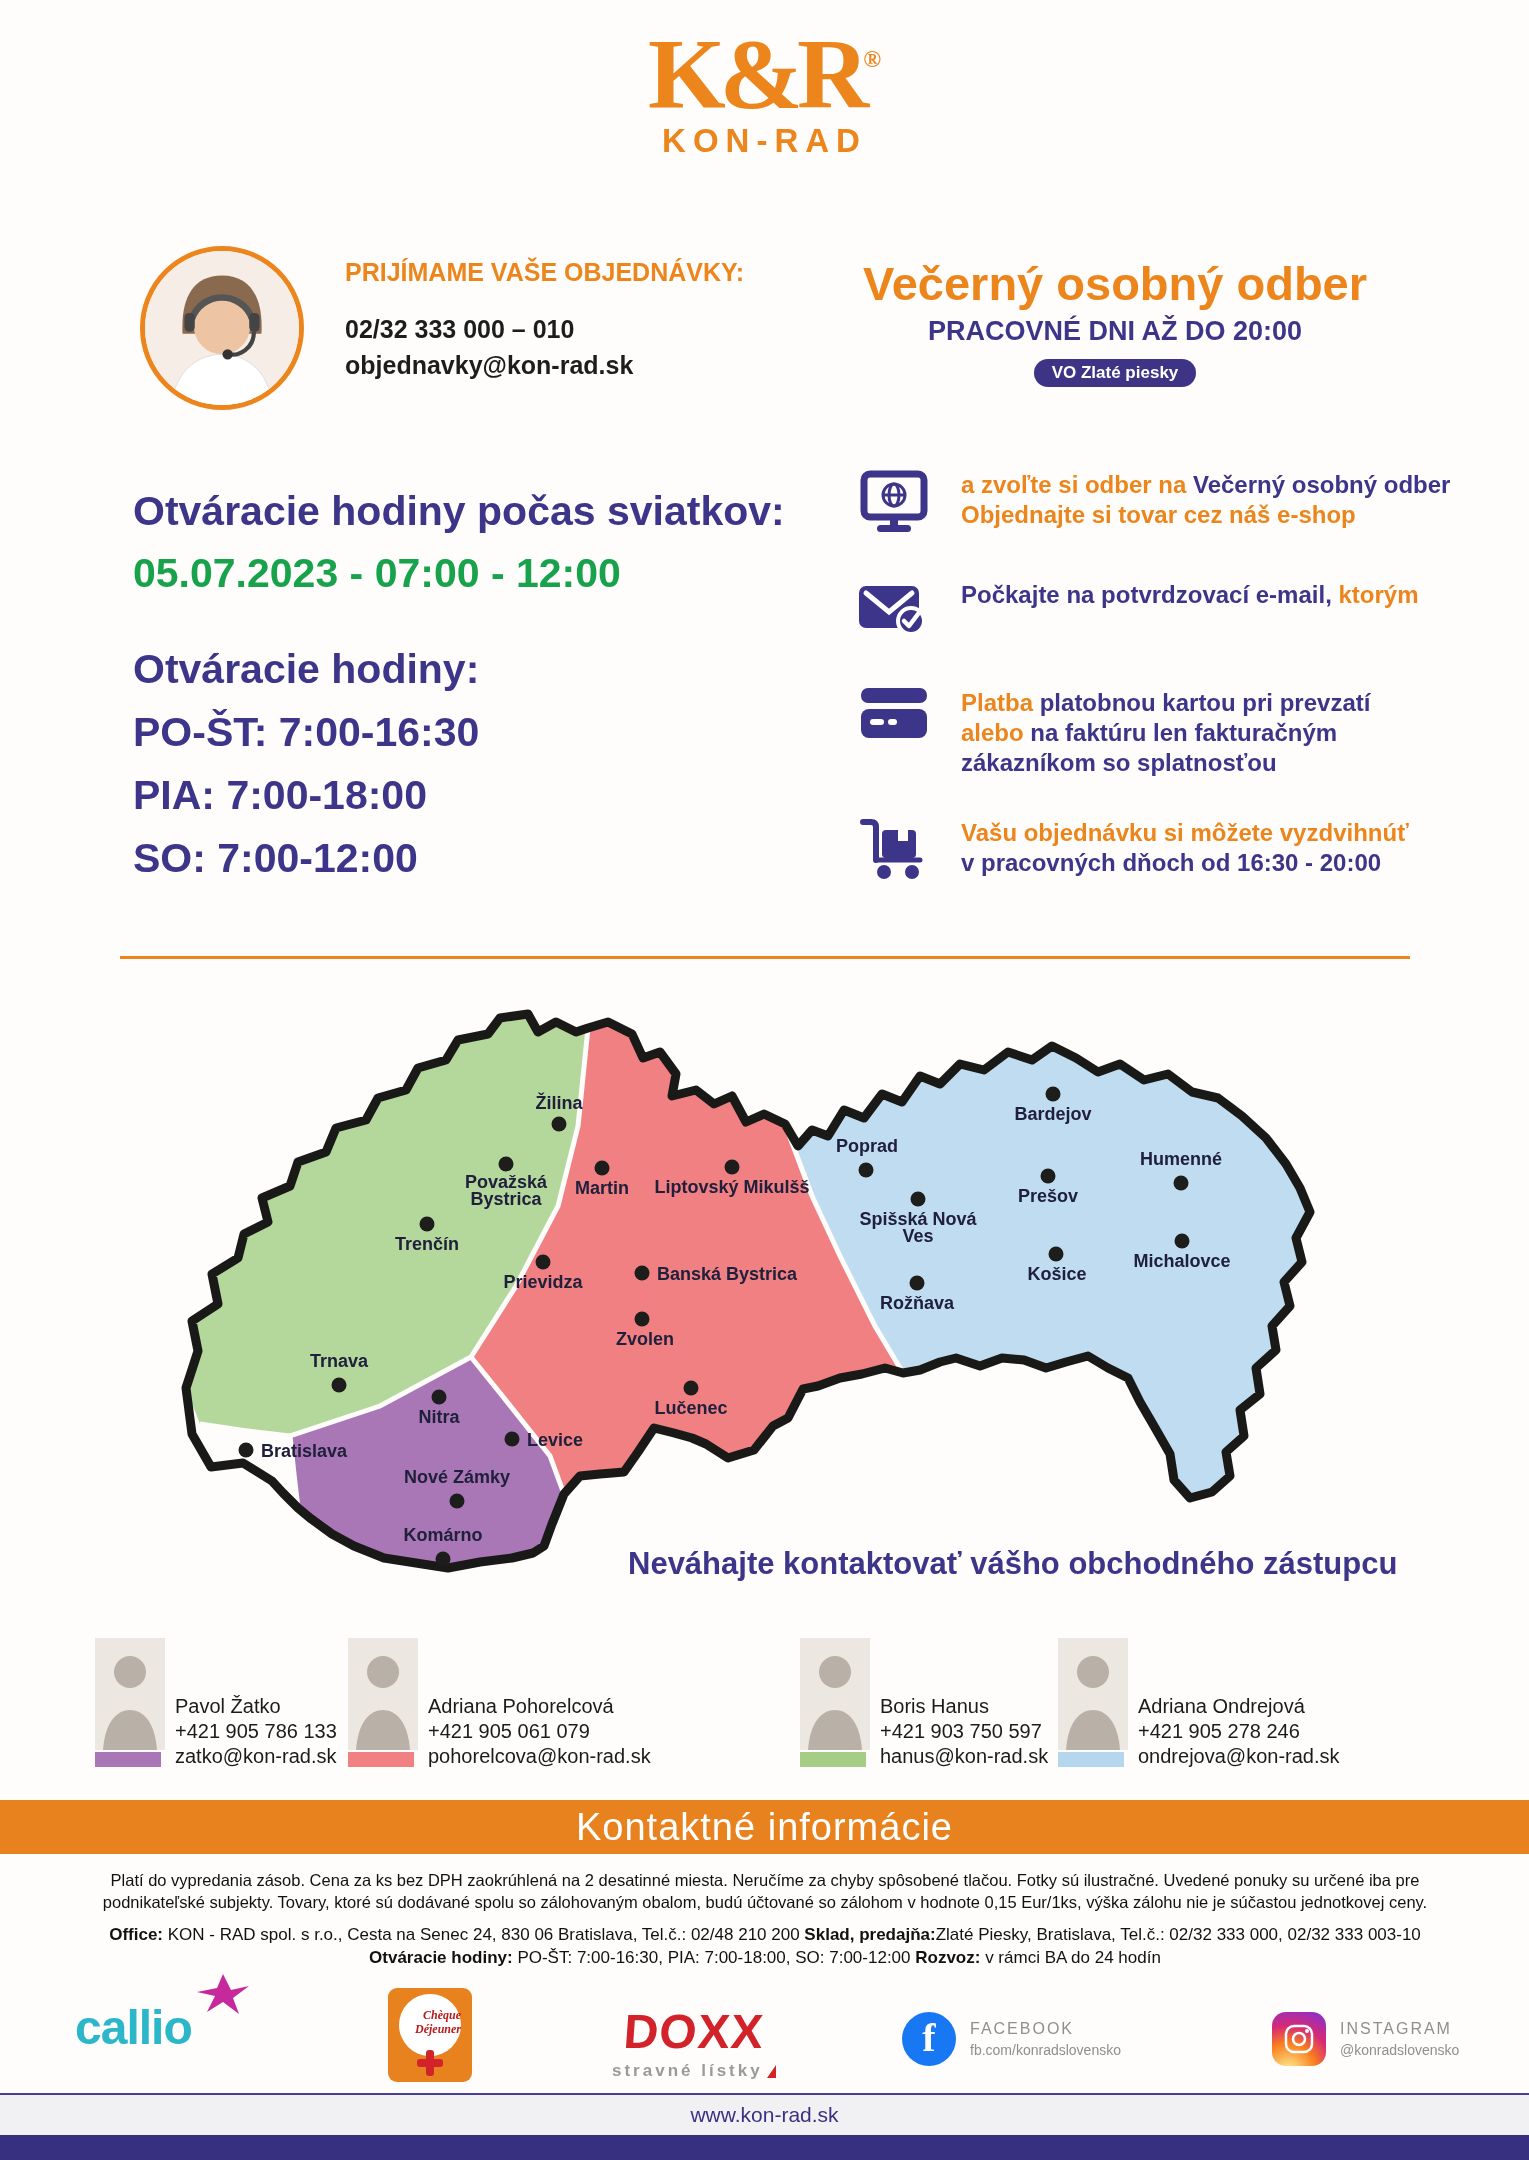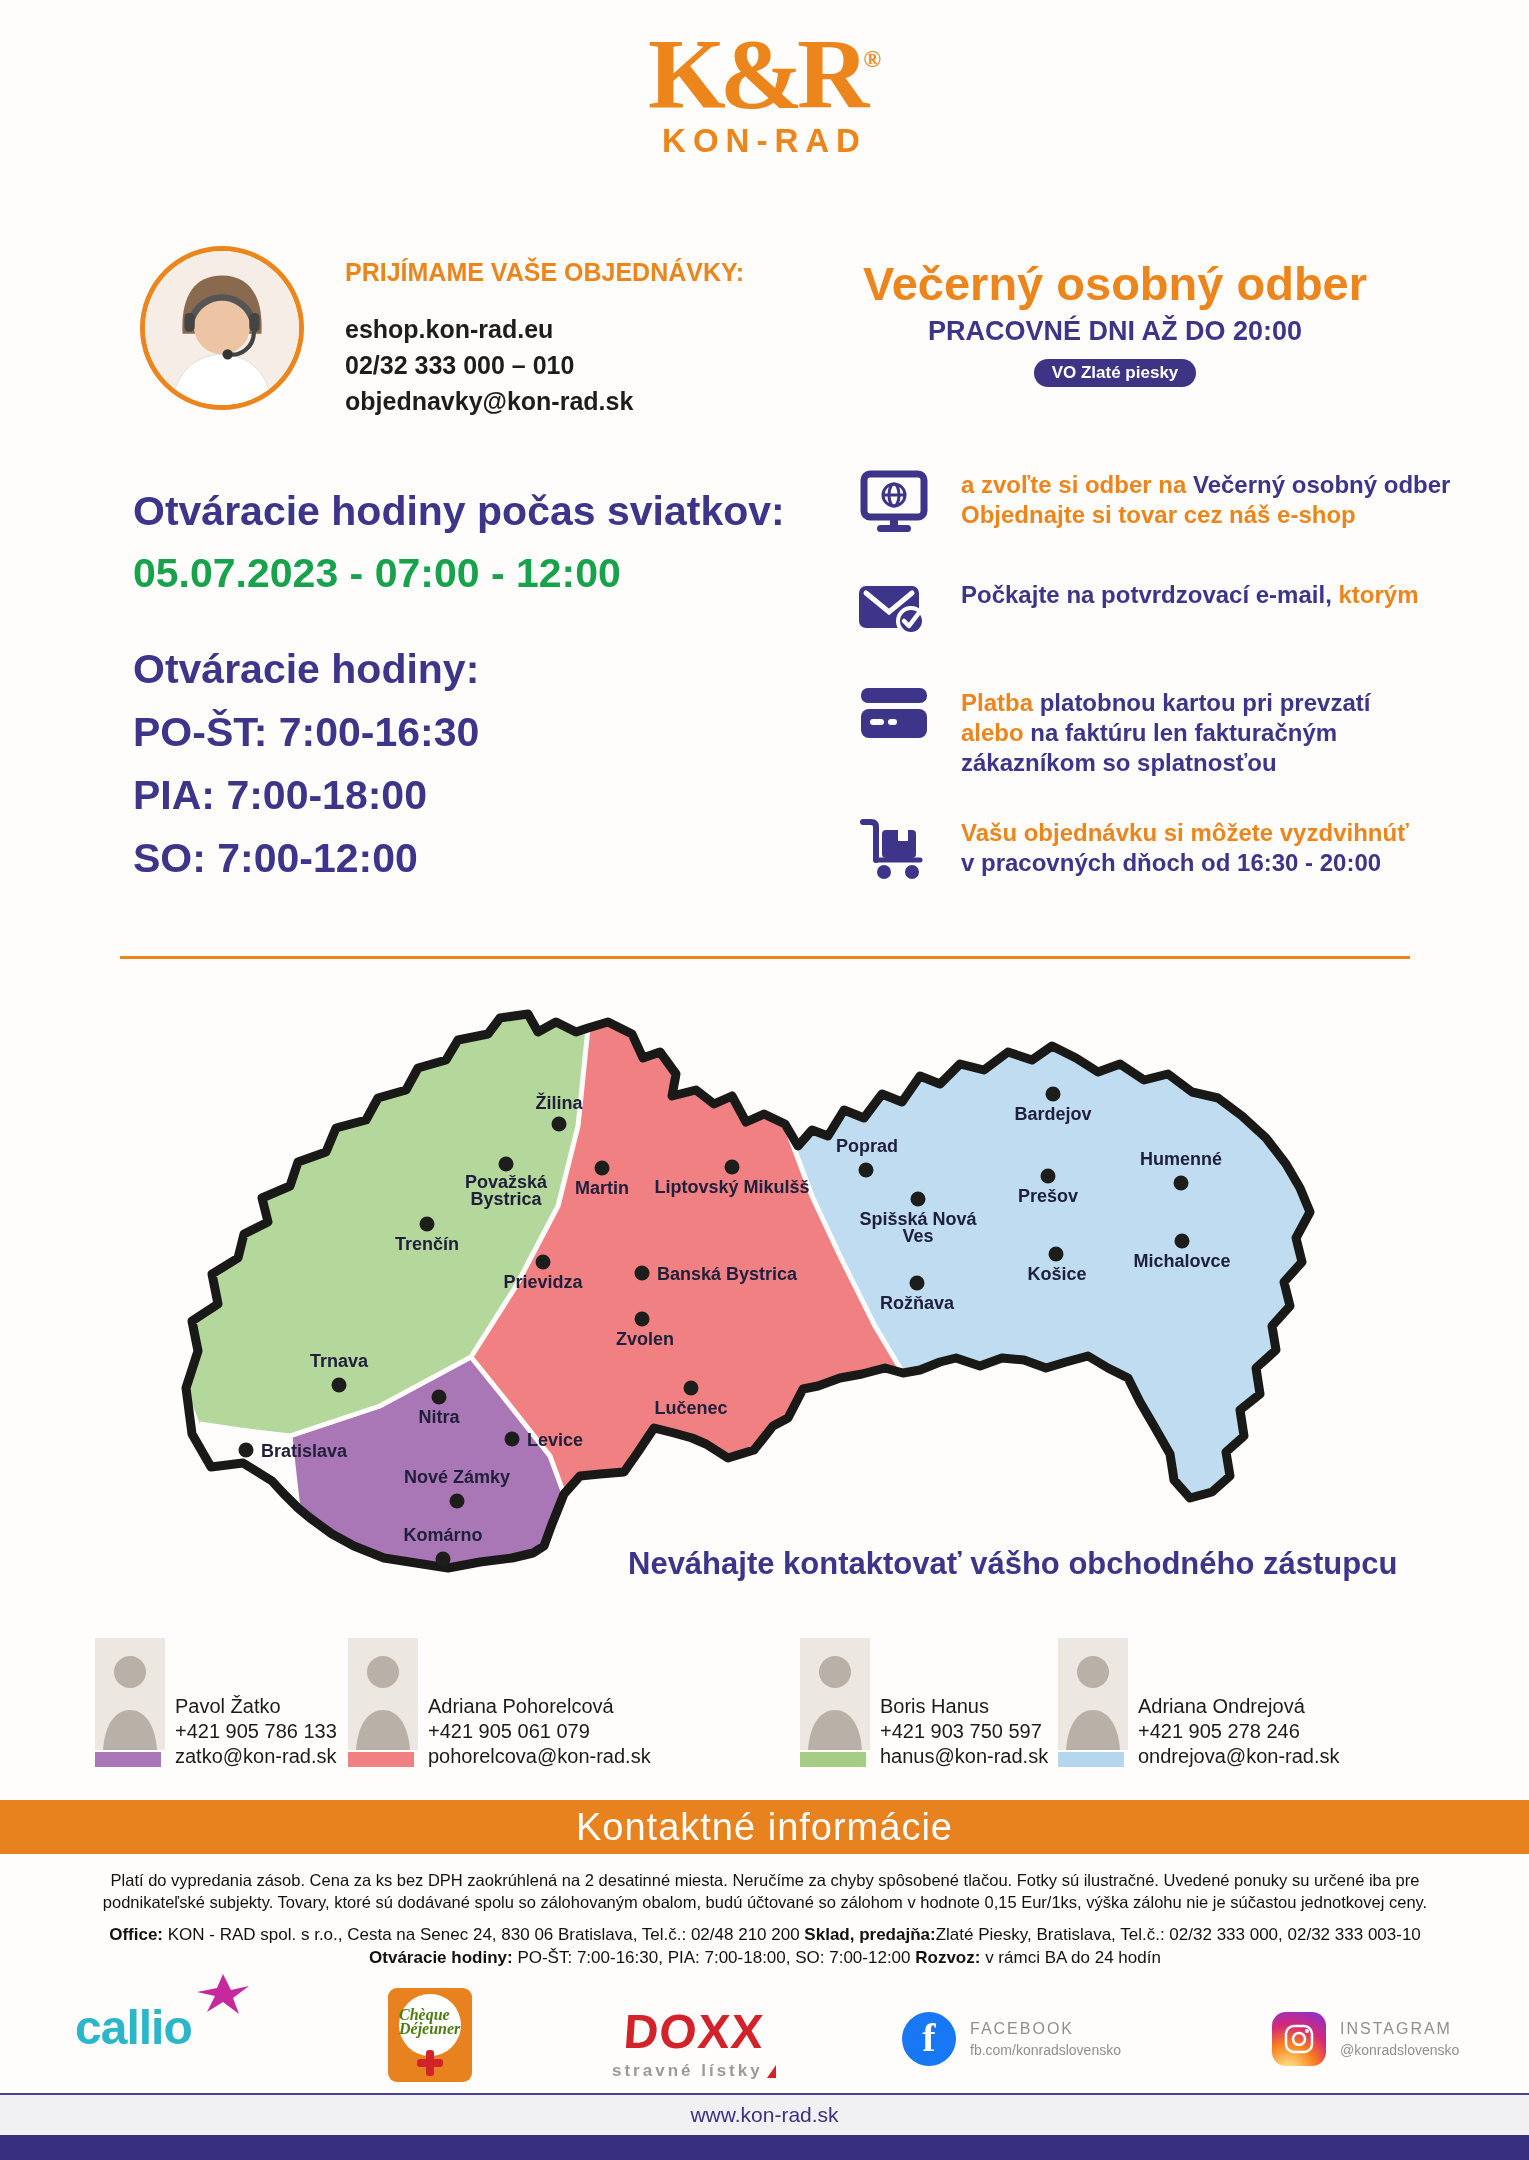--- a/index.html
+++ b/index.html
@@ -65,21 +65,21 @@
 
   
   .band{left:0;top:1800px;width:100%;height:54px;background:#e8821e;color:#fff;text-align:center;font-size:38px;line-height:54px;letter-spacing:1px;}
   .disc{left:35px;top:1870px;width:1460px;text-align:center;font-size:16.5px;line-height:21.5px;color:#111;}
   .office{left:35px;top:1924px;width:1460px;text-align:center;font-size:17px;line-height:22.5px;color:#111;}
 
   
   .callio{left:75px;top:2000px;}
   .callio-text{font-size:48px;font-weight:bold;color:#2cb6c9;letter-spacing:-1px;}
   .cd-box{left:388px;top:1988px;width:84px;height:94px;background:#e8821e;border-radius:9px;}
-  .cd-circle{position:absolute;left:11px;top:6px;width:62px;height:62px;border-radius:50%;background:#fff;text-align:left;padding-top:14px;font-family:"Liberation Serif",serif;font-style:italic;font-size:16px;font-weight:bold;color:#4d7c0f;line-height:14px;}
+  .cd-circle{position:absolute;left:11px;top:6px;width:62px;height:62px;border-radius:50%;background:#fff;text-align:right;padding-top:14px;font-family:"Liberation Serif",serif;font-style:italic;font-size:12px;font-weight:bold;color:#b91c1c;line-height:14px;}
   .cd-cross-v{position:absolute;left:38px;top:62px;width:8px;height:26px;background:#d2232a;border-radius:3px;}
   .cd-cross-h{position:absolute;left:29px;top:71px;width:26px;height:8px;background:#d2232a;border-radius:3px;}
   .doxx{left:612px;top:2004px;text-align:center;}
   .doxx-text{font-size:48px;font-weight:900;color:#d2232a;letter-spacing:1px;transform:skewX(-4deg);}
   .doxx-sub{font-size:17px;font-weight:bold;color:#9a9a9a;letter-spacing:3px;margin-top:2px;}
   .doxx-tri{display:inline-block;width:0;height:0;border-left:9px solid transparent;border-bottom:13px solid #d2232a;margin-left:4px;vertical-align:-2px;}
   .social{display:flex;align-items:center;}
   .fb{left:902px;top:2012px;}
   .fb-circle{width:54px;height:54px;border-radius:50%;background:#1877f2;color:#fff;font-size:40px;font-weight:bold;text-align:center;line-height:52px;font-family:"Liberation Serif",serif;flex:none;}
   .ig{left:1272px;top:2012px;}
@@ -111,21 +111,20 @@
       <path d="M50,72 A34,34 0 0 1 114,72" stroke="#555" stroke-width="7" fill="none"></path>
       <rect x="42" y="66" width="11" height="20" rx="5" fill="#444"></rect>
       <rect x="111" y="66" width="11" height="20" rx="5" fill="#444"></rect>
       <path d="M116,86 C116,104 100,112 90,110" stroke="#444" stroke-width="4.5" fill="none"></path>
       <circle cx="88" cy="110" r="5.5" fill="#333"></circle>
     </svg>
   </div>
 
   <div class="abs orders">
     <div class="orders-title">PRIJÍMAME VAŠE OBJEDNÁVKY:</div>
-    <div class="orders-line">eshop.kon-rad.eu</div>
     <div class="orders-line">02/32 333 000 – 010</div>
     <div class="orders-line">objednavky@kon-rad.sk</div>
   </div>
 
   <div class="abs evening">
     <div class="evening-title">Večerný osobný odber</div>
     <div class="evening-sub">PRACOVNÉ DNI AŽ DO 20:00</div>
     <div class="evening-badge">VO Zlaté piesky</div>
   </div>
 

